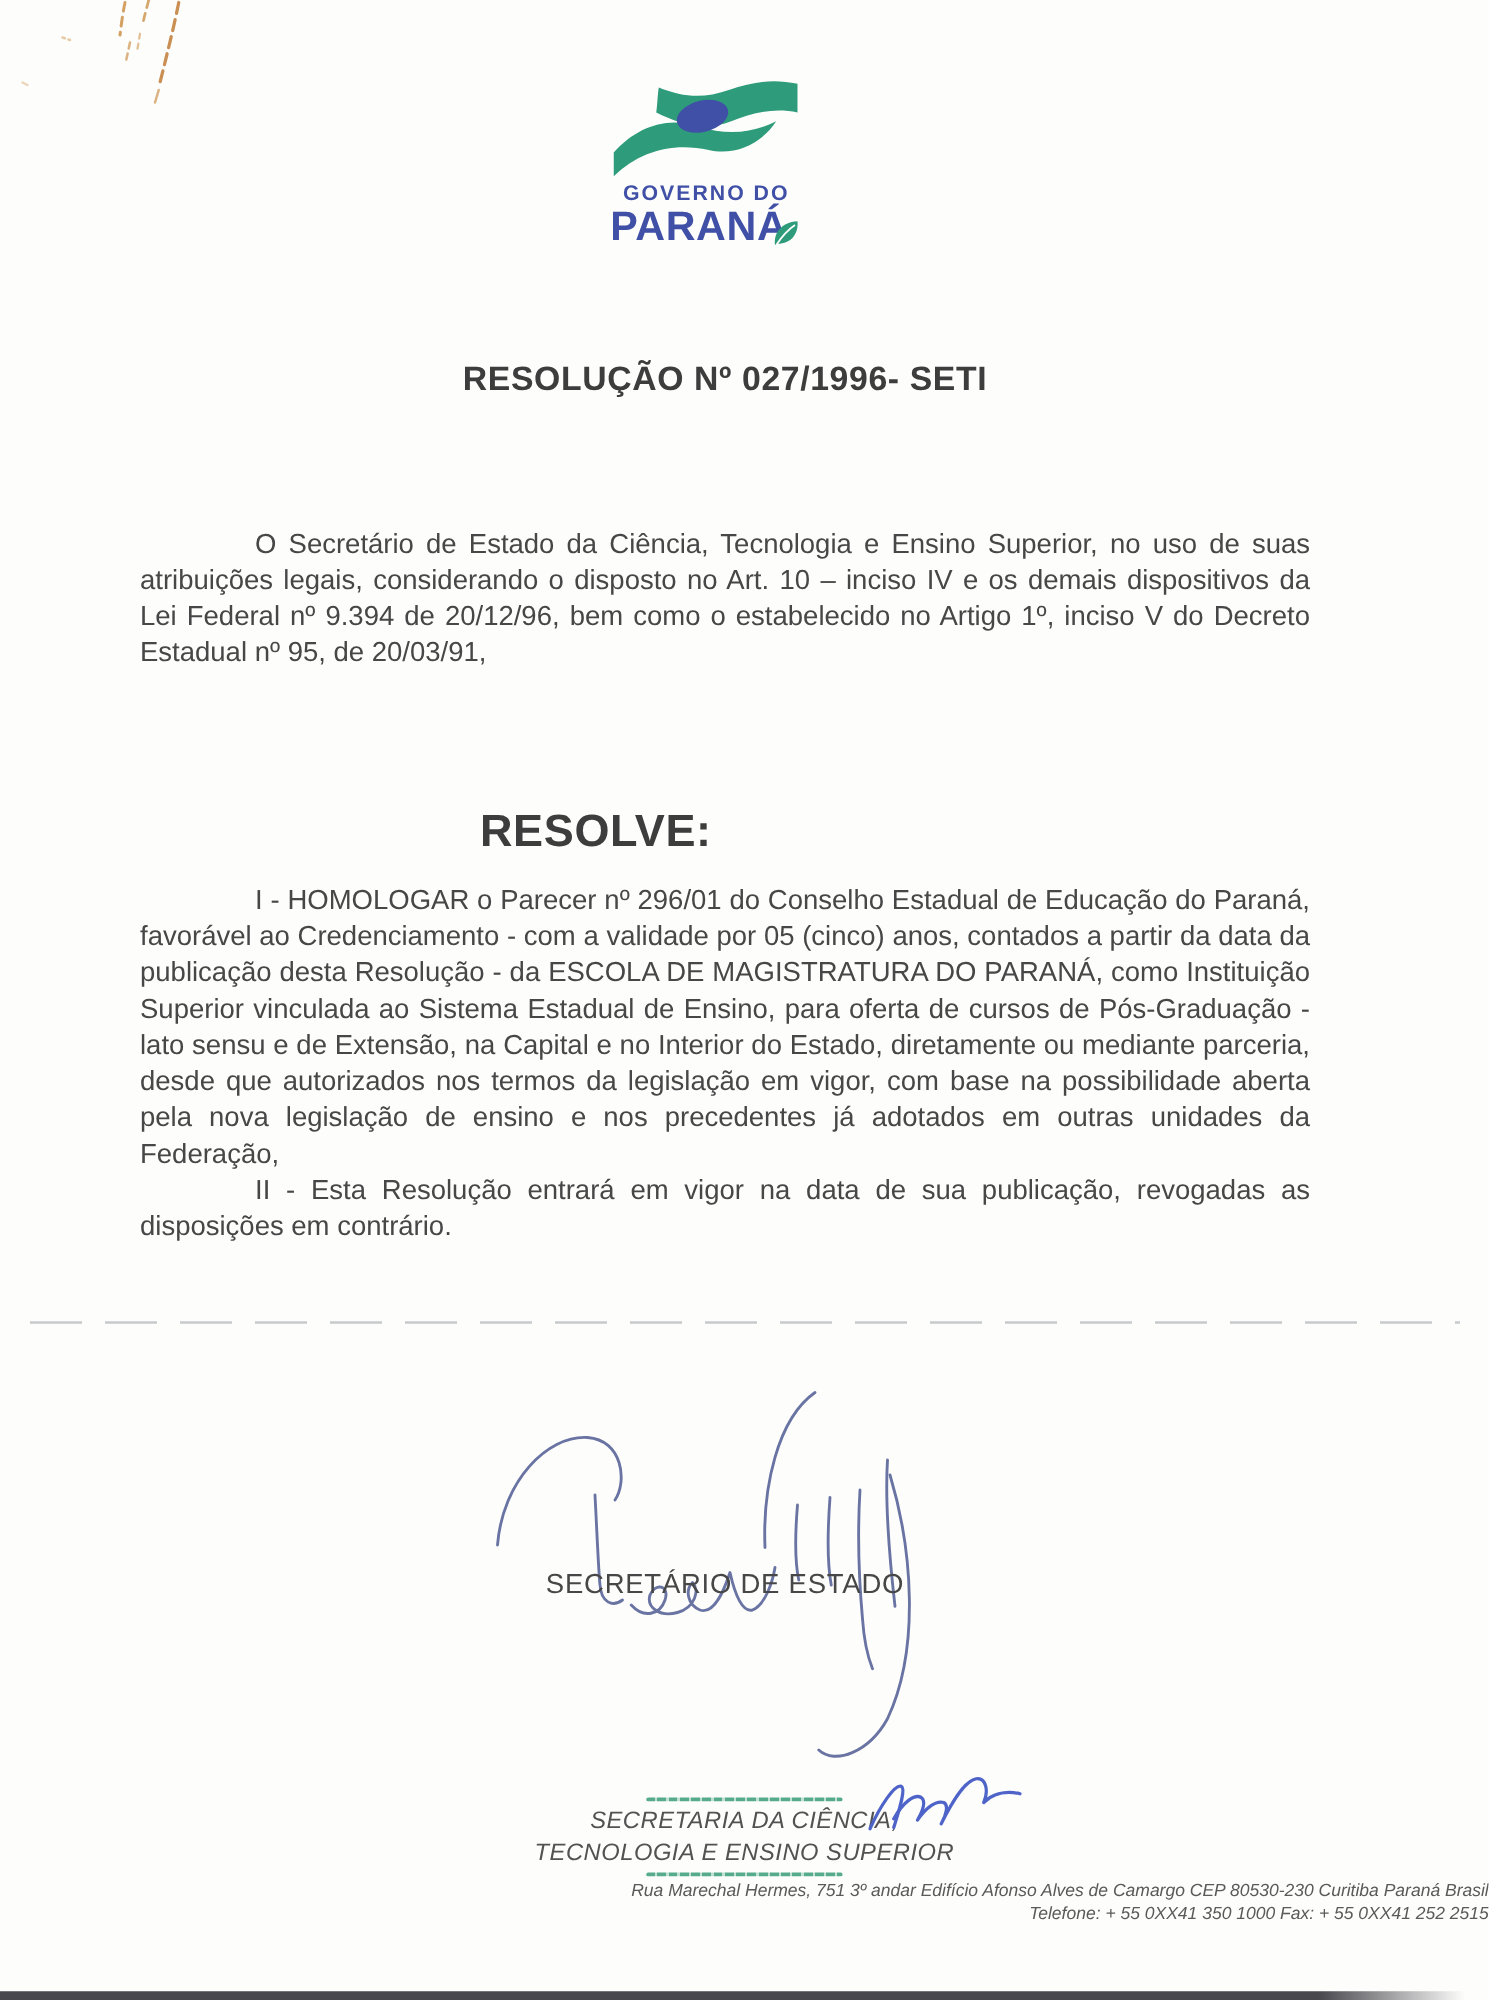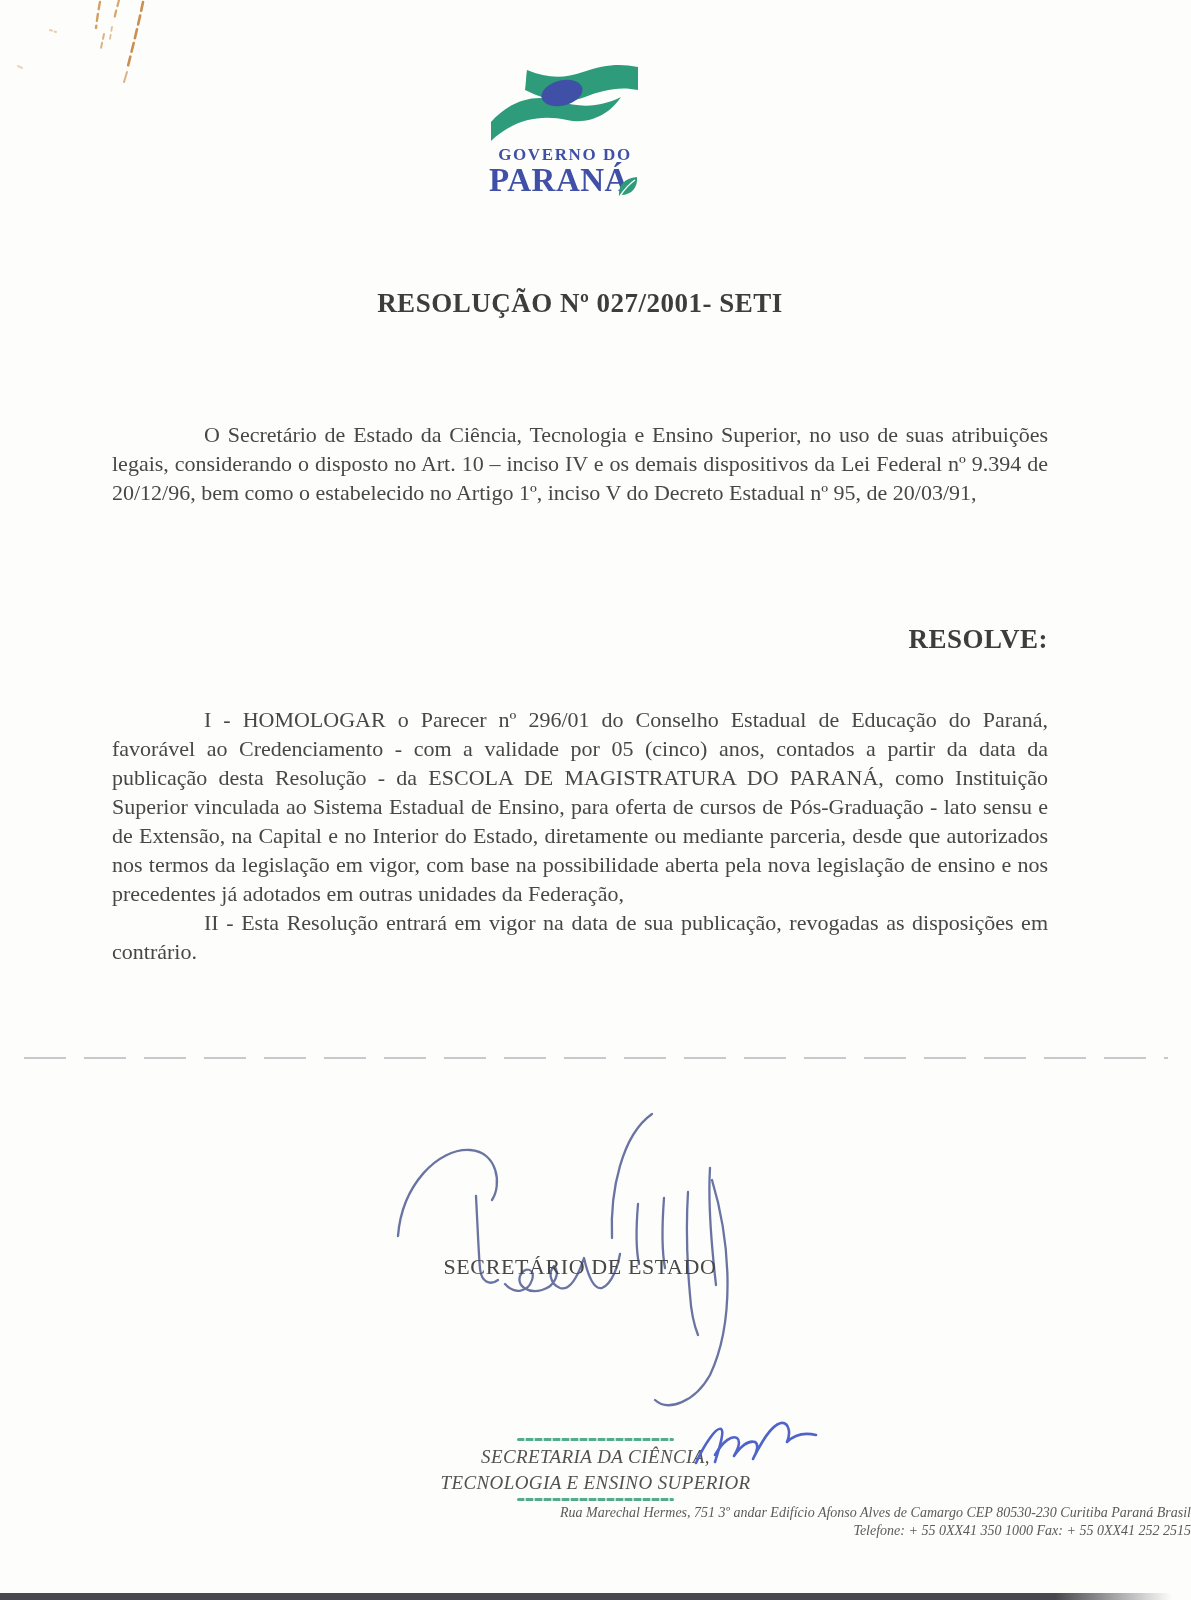--- a/index.html
+++ b/index.html
@@ -4,21 +4,21 @@
 <style>
   * { margin: 0; padding: 0; box-sizing: border-box; }
   html, body { background: #fdfdfc; }
   .page {
     position: relative;
     width: 1191px;
     height: 1600px;
     margin: 0 auto;
     background: #fdfdfc;
     overflow: hidden;
-    font-family: Liberation Serif, serif;
+    font-family: Liberation Sans, sans-serif;
     color: var(--text-body, #474747);
   }
   .abs { position: absolute; }
 
   
   .logo-block {
     left: 486px; top: 62px; width: 158px;
     display: flex; flex-direction: column; align-items: center;
     text-align: center;
   }
@@ -42,25 +42,24 @@
     color: var(--text-dark, #3d3d3d);
   }
   .body-text {
     left: 112px; width: 936px;
     font-size: 22px; line-height: 29px;
     text-align: justify;
     color: var(--text-body, #474747);
   }
   .preamble { top: 420px; }
   .resolve-heading {
-    left: 112px; top: 624px; width: 936px;
+    left: 112px; top: 644px; width: 936px;
     padding-left: 272px;
-    font-size: 27px; font-weight: bold; letter-spacing: 0.5px;
+    font-size: 36px; font-weight: bold; letter-spacing: 0.5px;
     color: var(--text-dark, #3d3d3d);
-    text-align: right;
   }
   .items { top: 705px; }
   .body-text p, .items p { text-indent: 92px; margin: 0; }
 
   .separator {
     left: 24px; top: 1057px; width: 1144px; height: 2px;
     background: repeating-linear-gradient(90deg,
       #bdc1c4 0 42px, rgba(255,255,255,0) 42px 60px);
     opacity: 0.85;
   }
@@ -144,21 +143,21 @@
     <div class="logo-top-text">GOVERNO DO</div>
     <div class="logo-bottom-row">
       <div class="logo-bottom-text">PARANÁ</div>
       <svg class="leaf" width="26" height="26" viewBox="0 0 26 26">
         <path d="M4,22 C3,12 9,4 22,3 C23,13 17,21 6,21 Z" fill="var(--flag-green, #2e9c7a)"></path>
         <path d="M5,22 C9,16 14,10 20,6" stroke="#fdfdfc" stroke-width="1.4" fill="none"></path>
       </svg>
     </div>
   </div>
 
-  <div class="abs doc-title">RESOLUÇÃO Nº 027/2001- SETI</div>
+  <div class="abs doc-title">RESOLUÇÃO Nº 027/1996- SETI</div>
 
   <div class="abs body-text preamble">
     <p>O Secretário de Estado da Ciência, Tecnologia e Ensino Superior, no uso de suas atribuições legais, considerando o disposto no Art. 10 – inciso IV e os demais dispositivos da Lei Federal nº 9.394 de 20/12/96, bem como o estabelecido no Artigo 1º, inciso V do Decreto Estadual nº 95, de 20/03/91,</p>
   </div>
 
   <div class="abs resolve-heading">RESOLVE:</div>
 
   <div class="abs body-text items">
     <p>I - HOMOLOGAR o Parecer nº 296/01 do Conselho Estadual de Educação do Paraná, favorável ao Credenciamento - com a validade por 05 (cinco) anos, contados a partir da data da publicação desta Resolução - da ESCOLA DE MAGISTRATURA DO PARANÁ, como Instituição Superior vinculada ao Sistema Estadual de Ensino, para oferta de cursos de Pós-Graduação - lato sensu e de Extensão, na Capital e no Interior do Estado, diretamente ou mediante parceria, desde que autorizados nos termos da legislação em vigor, com base na possibilidade aberta pela nova legislação de ensino e nos precedentes já adotados em outras unidades da Federação,</p>
     <p>II - Esta Resolução entrará em vigor na data de sua publicação, revogadas as disposições em contrário.</p>

